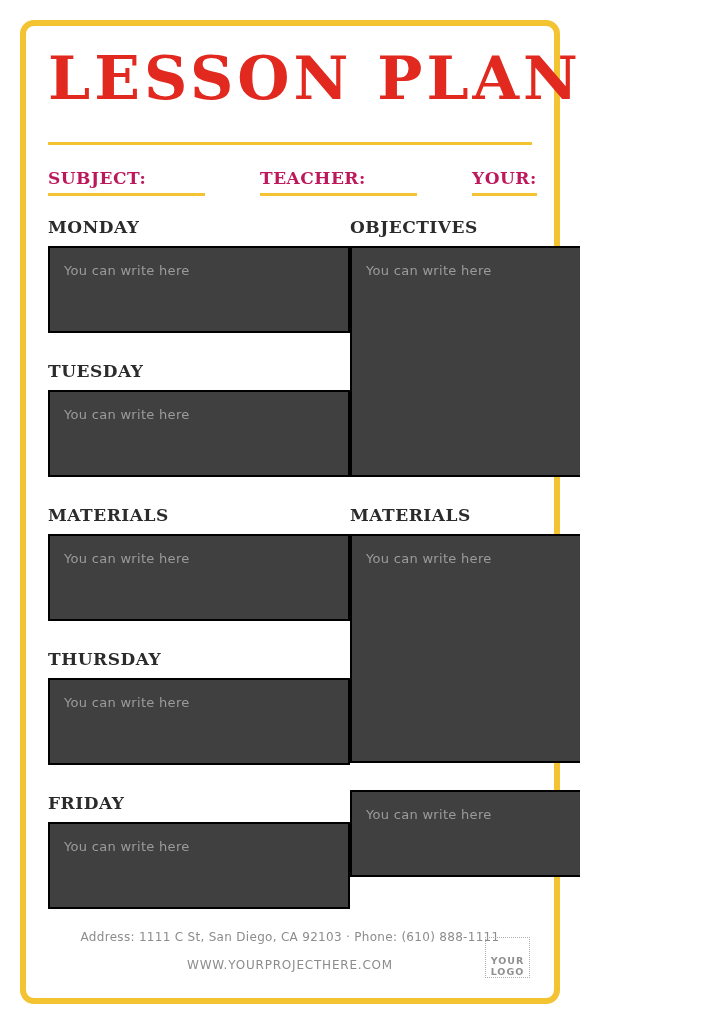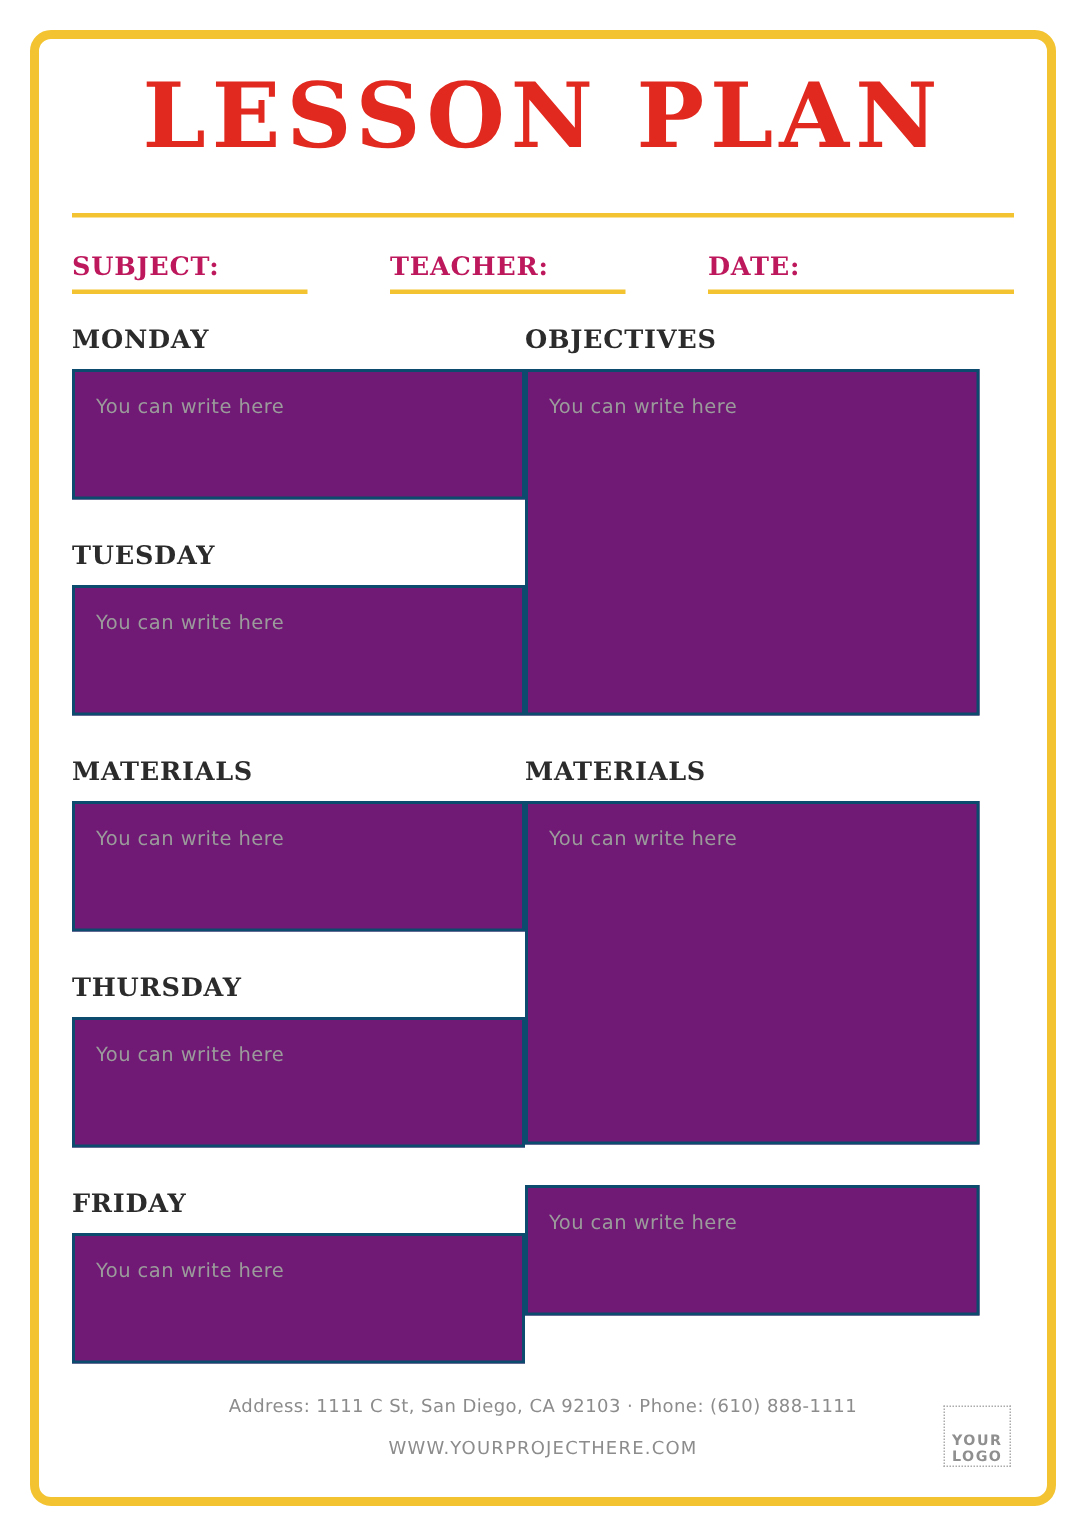--- a/index.html
+++ b/index.html
@@ -1,19 +1,19 @@
 <!DOCTYPE html>
 <html><head>
 <meta charset="utf-8">
 <style>
   * { margin: 0; padding: 0; box-sizing: border-box; }
   html, body { background: #ffffff; }
   .page {
     position: relative;
-    width: 724px;
+    width: 580px;
     height: 1024px;
     background: #ffffff;
     font-family: "DejaVu Sans", sans-serif;
     overflow: hidden;
   }
   .frame {
     position: absolute;
     left: 20px; top: 20px; right: 20px; bottom: 20px;
     border: 6px solid #F3C331;
     border-radius: 14px;
@@ -70,22 +70,22 @@
   .section-label {
     font-family: "DejaVu Serif", serif;
     font-weight: bold;
     font-size: 17px;
     line-height: 22px;
     letter-spacing: 0.5px;
     color: #2B2B2B;
     margin-bottom: 8px;
   }
   .write-box {
-    border: 2px solid #0c4a6e;
-    background: #701a75;
+    border: 2px solid #000000;
+    background: #404040;
     padding: 12px 14px;
     margin-bottom: 27px;
     cursor: text;
   }
   .write-box.h-short { height: 87px; }
   .write-box.h-tall1 { height: 231px; }
   .write-box.h-tall2 { height: 229px; }
   .write-box.last { margin-bottom: 0; }
   .placeholder {
     font-size: 13px;
@@ -137,21 +137,21 @@
     <div class="fields-row">
       <div class="field">
         <span class="field-label">SUBJECT:</span>
         <div class="field-line w157"></div>
       </div>
       <div class="field">
         <span class="field-label">TEACHER:</span>
         <div class="field-line w157"></div>
       </div>
       <div class="field">
-        <span class="field-label">DATE:</span>
+        <span class="field-label">YOUR:</span>
         <div class="field-line full"></div>
       </div>
     </div>
 
     <div class="columns">
 
       <div class="col-left">
         <div class="section">
           <div class="section-label">MONDAY</div>
           <div class="write-box h-short">

